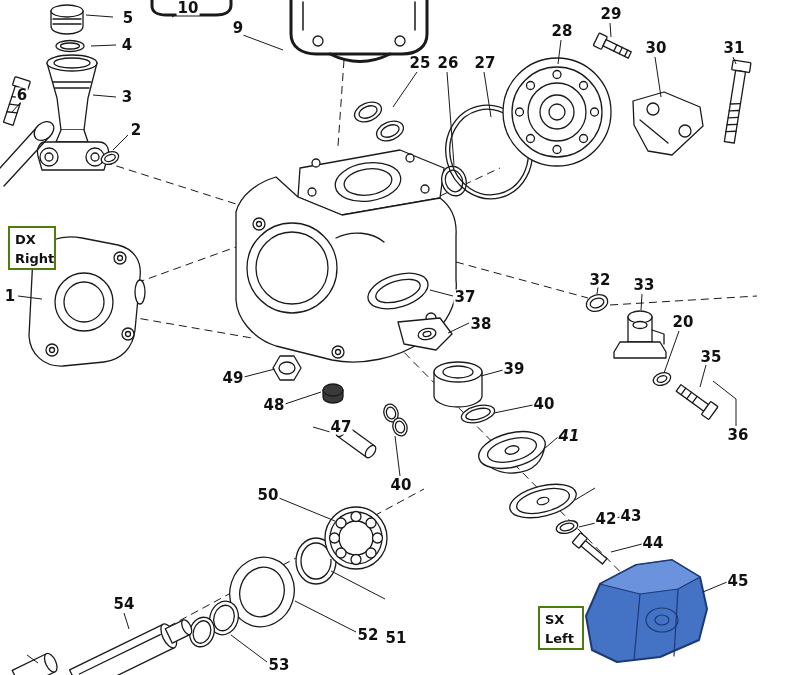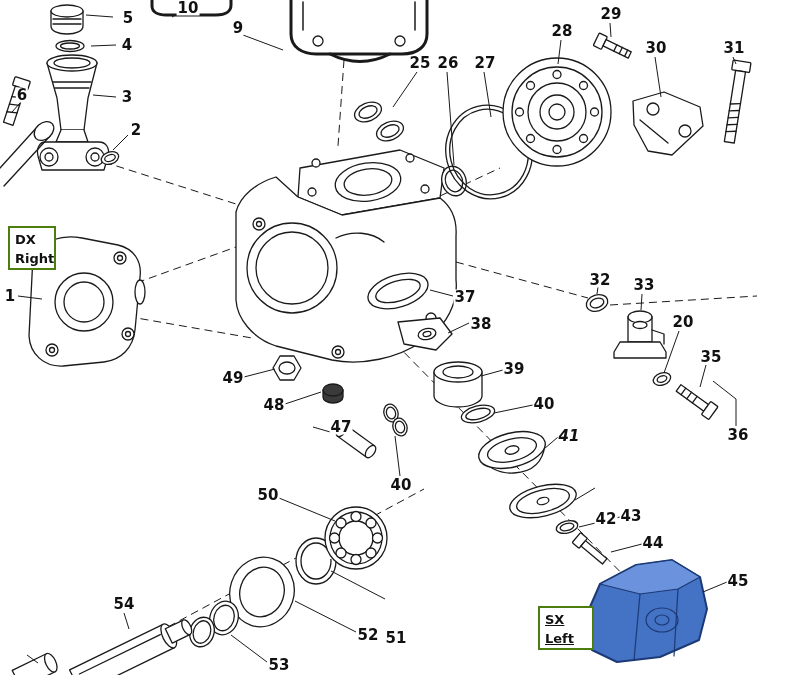--- a/index.html
+++ b/index.html
@@ -354,21 +354,21 @@
       <line x1="267" y1="662" x2="231" y2="635"></line>
       <line x1="124" y1="613" x2="129" y2="629"></line>
       <line x1="27" y1="655" x2="38" y2="663"></line>
     </g>
   </svg>
 
   <div class="region-box" style="left:8px; top:226px; width:48px; height:44px;">
     <div>DX</div>
     <div>Right</div>
   </div>
-  <div class="region-box" style="left:538px; top:606px; width:56px; height:44px;text-decoration:underline;">
+  <div class="region-box" style="left:538px; top:606px; width:46px; height:44px;">
     <div>SX</div>
     <div>Left</div>
   </div>
 
   <div id="part-labels">
       <span class="part-num" style="left: 128px; top: 18px;">5</span>
       <span class="part-num" style="left: 127px; top: 45px;">4</span>
       <span class="part-num" style="left: 188px; top: 8px;">10</span>
       <span class="part-num" style="left: 238px; top: 28px;">9</span>
       <span class="part-num" style="left: 22px; top: 95px;">6</span>

